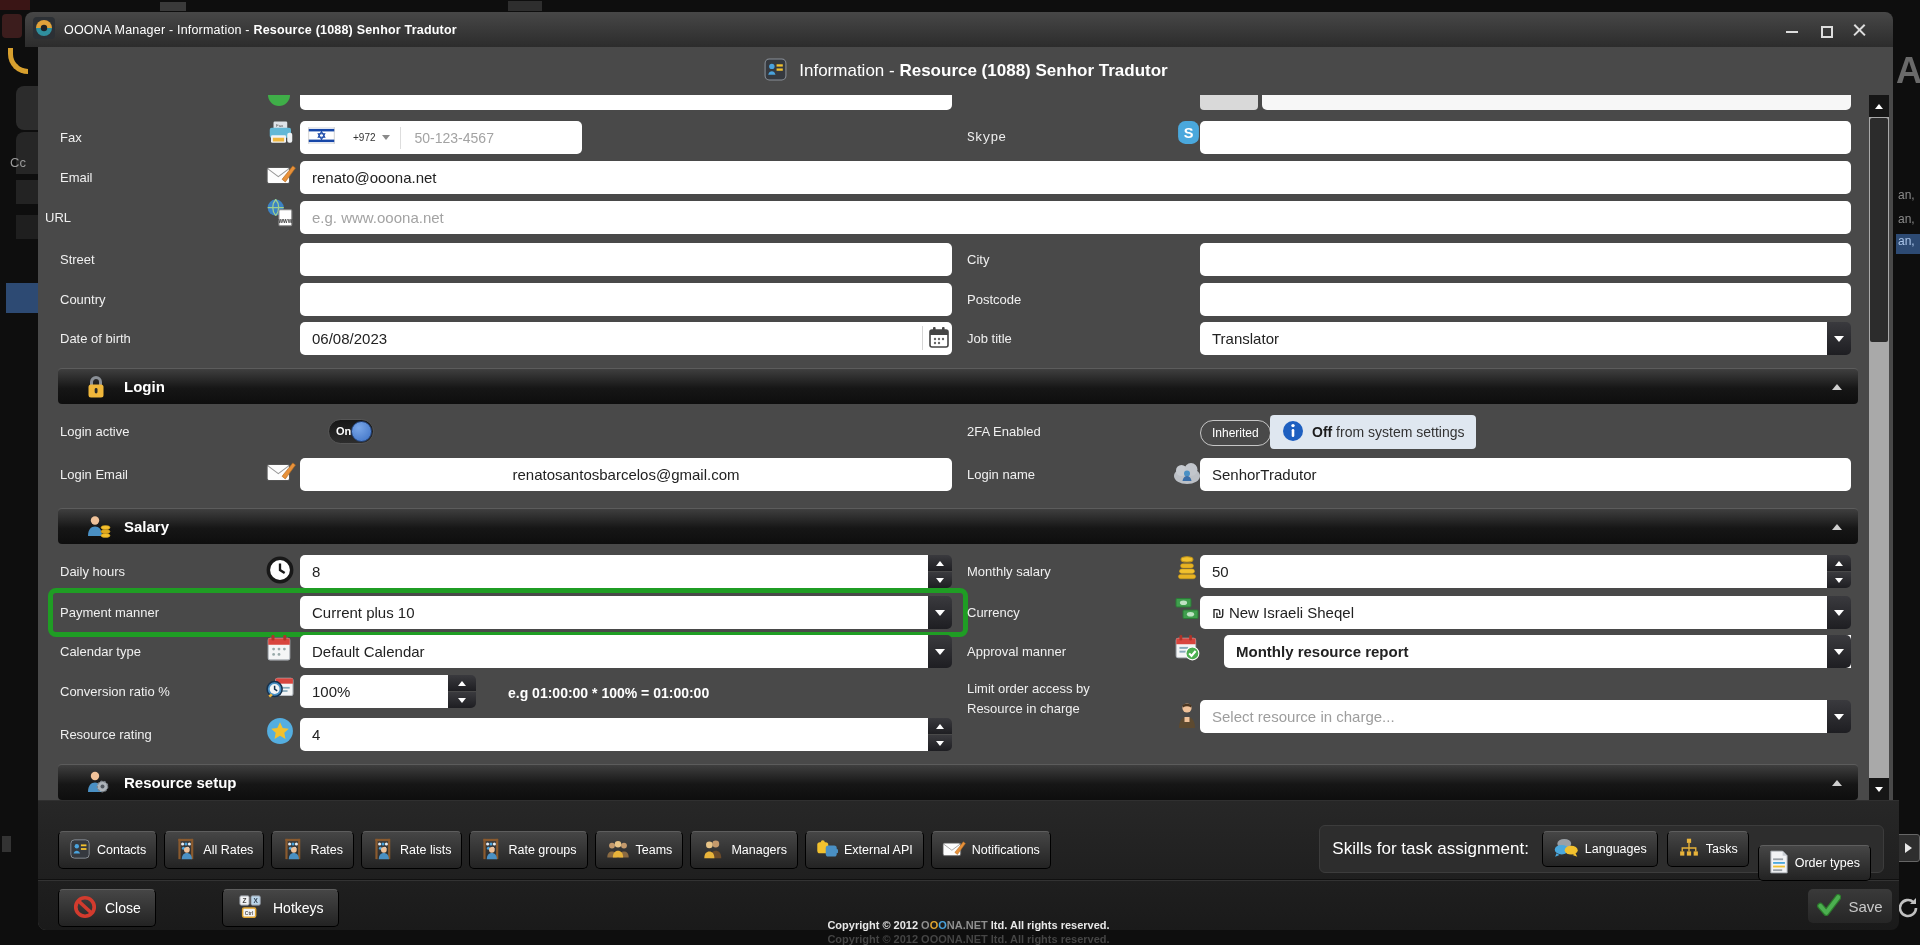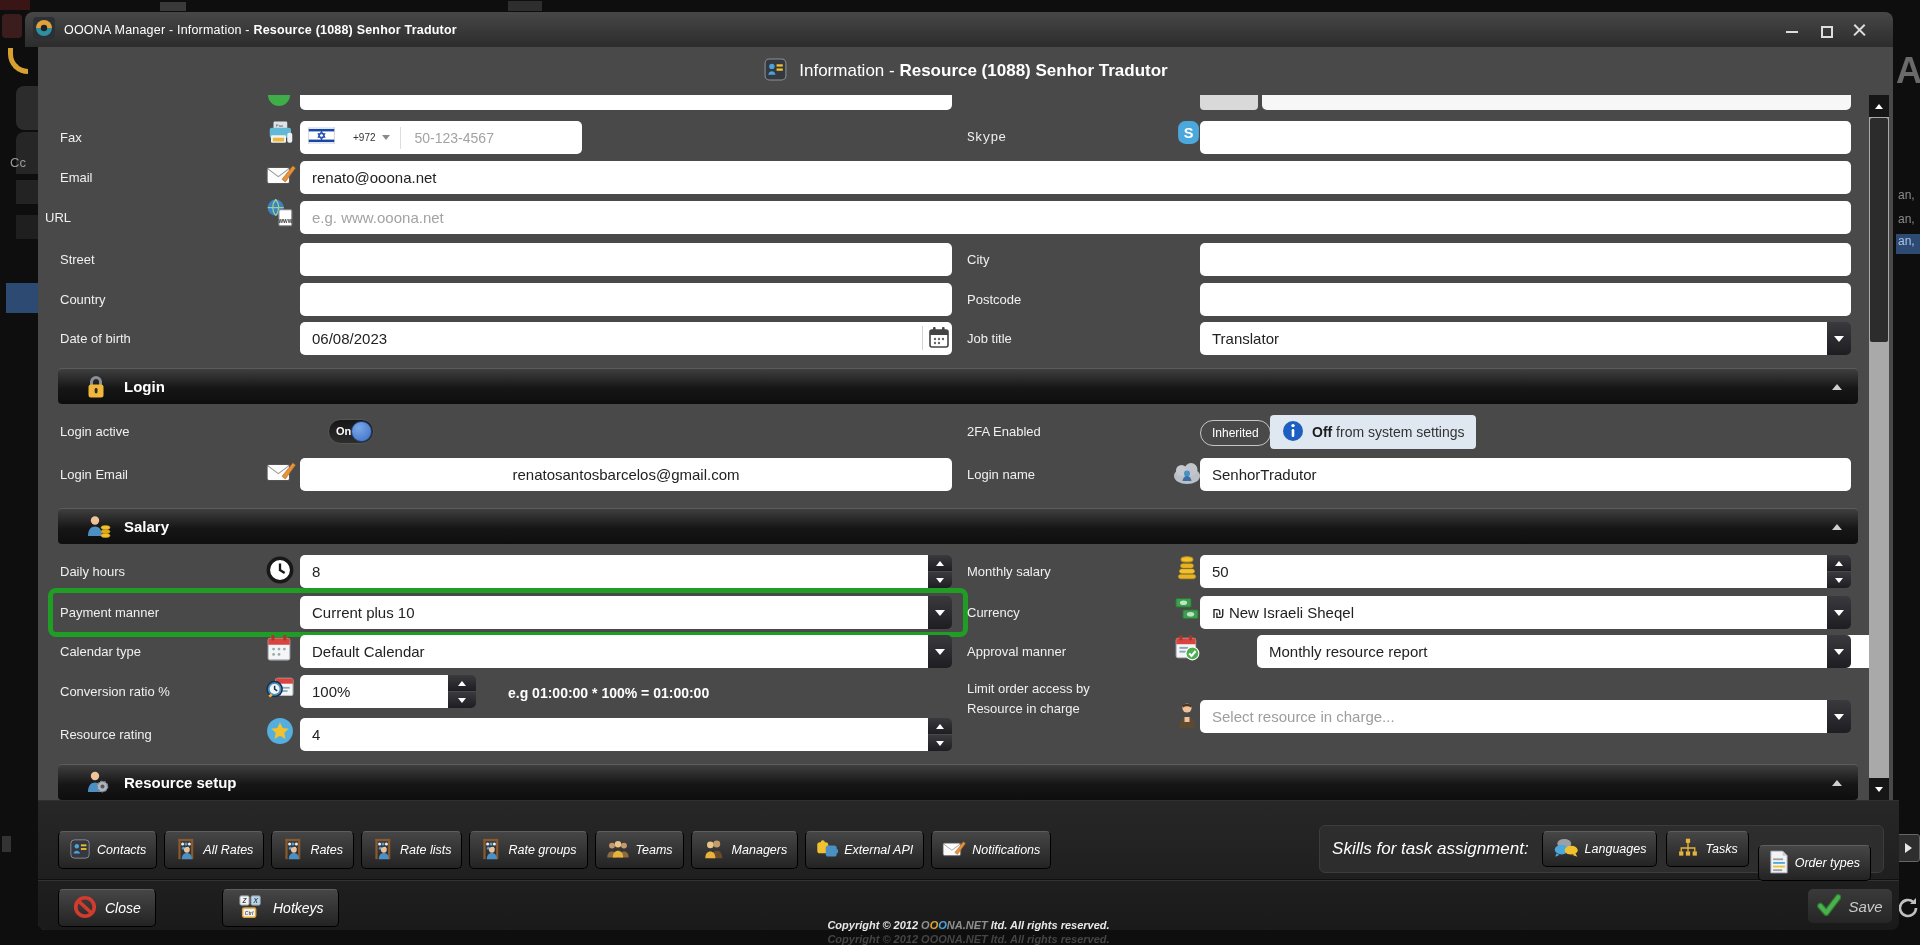--- a/index.html
+++ b/index.html
@@ -66,21 +66,21 @@
   .infobox{position:absolute;background:#dfe7f0;border-radius:4px;height:34px;display:flex;align-items:center;
     gap:8px;padding:0 12px;font-size:14px;color:#333;}
   .infobox b{color:#1b1b1b;}
   .hint{position:absolute;color:#fff;font-size:14px;font-weight:bold;}
   
   .sb-track{position:absolute;left:1831px;top:0;width:20px;height:705px;background:#a9a9a9;}
   .sb-btn{position:absolute;left:0;width:20px;height:22px;background:#161616;display:flex;align-items:center;justify-content:center;cursor:pointer;}
   .sb-thumb{position:absolute;left:1px;top:23px;width:18px;height:224px;background:#2c2c2c;border-radius:2px;cursor:pointer;}
   
   .footer{position:absolute;left:0;top:753px;width:1861px;height:130px;
-    background:linear-gradient(#272727,#1a1a1a);border-top:1px solid #303030;border-radius:0 0 8px 8px;box-sizing:border-box;font-style:italic;}
+    background:linear-gradient(#272727,#1a1a1a);border-top:1px solid #303030;border-radius:0 0 8px 8px;box-sizing:border-box;}
   .f-div{position:absolute;left:0;top:78px;width:100%;border-top:1px solid #101010;box-shadow:0 1px 0 #333;}
   .tb-row{position:absolute;left:20px;top:30px;display:flex;gap:7px;}
   .tbtn{height:38px;display:flex;align-items:center;gap:6px;padding:0 10px;
     background:linear-gradient(#464646,#232323);border:1px solid #000;border-top-color:#5e5e5e;
     border-radius:5px;color:#fff;font-size:12.5px;cursor:pointer;box-sizing:border-box;}
   .skills{position:absolute;right:15px;top:24px;height:48px;display:flex;align-items:center;gap:9px;
     background:#2d2d2d;border:1px solid #3c3c3c;border-radius:6px;padding:0 12px;box-sizing:border-box;}
   .skills .sk-lbl{color:#fff;font-size:17px;margin-right:4px;}
   .bbtn{position:absolute;height:38px;display:flex;align-items:center;gap:8px;padding:0 14px;
     background:linear-gradient(#464646,#232323);border:1px solid #000;border-top-color:#5e5e5e;
@@ -402,21 +402,21 @@
             <rect x="2" y="4" width="18" height="18" rx="2" fill="#f4f5f6" stroke="#b9bec4"></rect>
             <rect x="2" y="4" width="18" height="5.5" fill="#d8453e"></rect>
             <rect x="5" y="1" width="2.6" height="5" rx="1.2" fill="#b03328"></rect>
             <rect x="14" y="1" width="2.6" height="5" rx="1.2" fill="#b03328"></rect>
             <rect x="5" y="12" width="8" height="1.8" fill="#8ab"></rect>
             <rect x="5" y="15.5" width="6" height="1.8" fill="#8ab"></rect>
             <circle cx="17" cy="18" r="6" fill="#4caf50" stroke="#fff"></circle>
             <path d="M14 18l2.2 2.4 3.8-4.6" stroke="#fff" stroke-width="2" fill="none"></path>
           </svg>
       </span>
-      <div class="selbox" style="left:1219px;top:540px;width:627px;">
+      <div class="selbox" style="left:1186px;top:540px;width:627px;font-weight:bold;">
           <span>Monthly resource report</span>
         </div>
       <div class="ddb" style="left:1789px;top:540px;">
           <span class="tri-dn"></span>
         </div>
 
       <div class="lbl" style="left:22px;top:589px;">Conversion ratio %</div>
       <span class="icon" style="left:228px;top:579px;">
         <svg width="28" height="28" viewBox="0 0 26 26">
             <rect x="9" y="4" width="16" height="16" rx="2" fill="#f4f5f6" stroke="#b9bec4"></rect>

